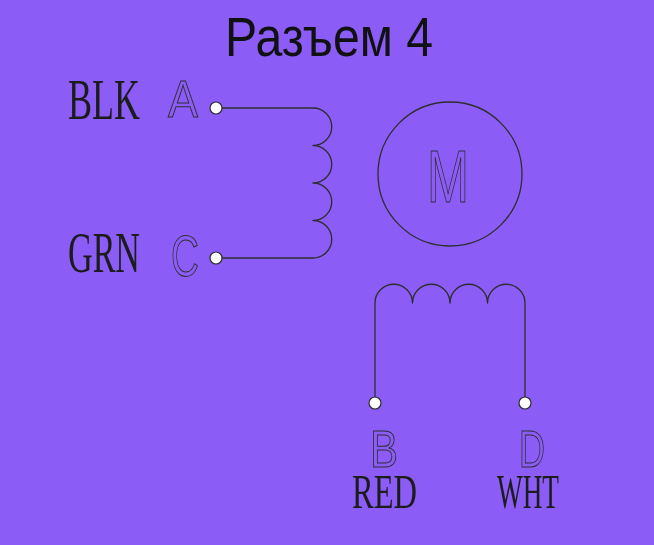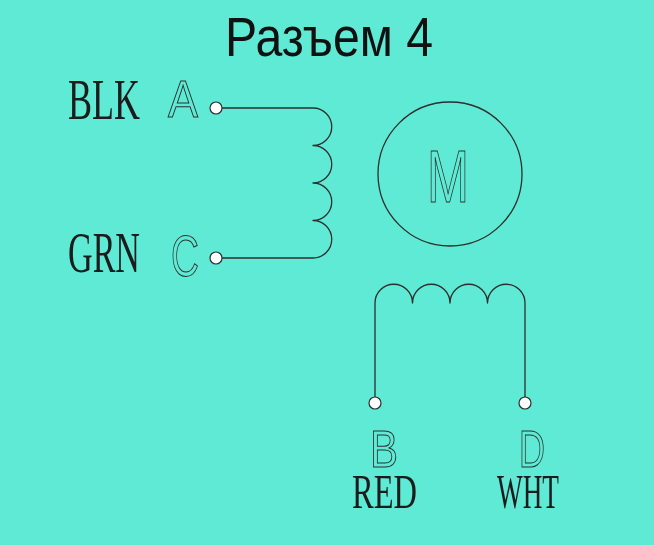--- a/index.html
+++ b/index.html
@@ -4,21 +4,21 @@
 <style>
   html, body {
     margin: 0;
     padding: 0;
     background: #ffffff;
   }
   .stage {
     position: relative;
     width: 654px;
     height: 545px;
-    background: #5eead4;
+    background: #8b5cf6;
     overflow: hidden;
     font-family: "Liberation Sans", sans-serif;
   }
   svg { display: block; }
 
   .title-text {
     font-family: "Liberation Sans", sans-serif;
     font-size: 55px;
     fill: #111111;
     stroke: none;

